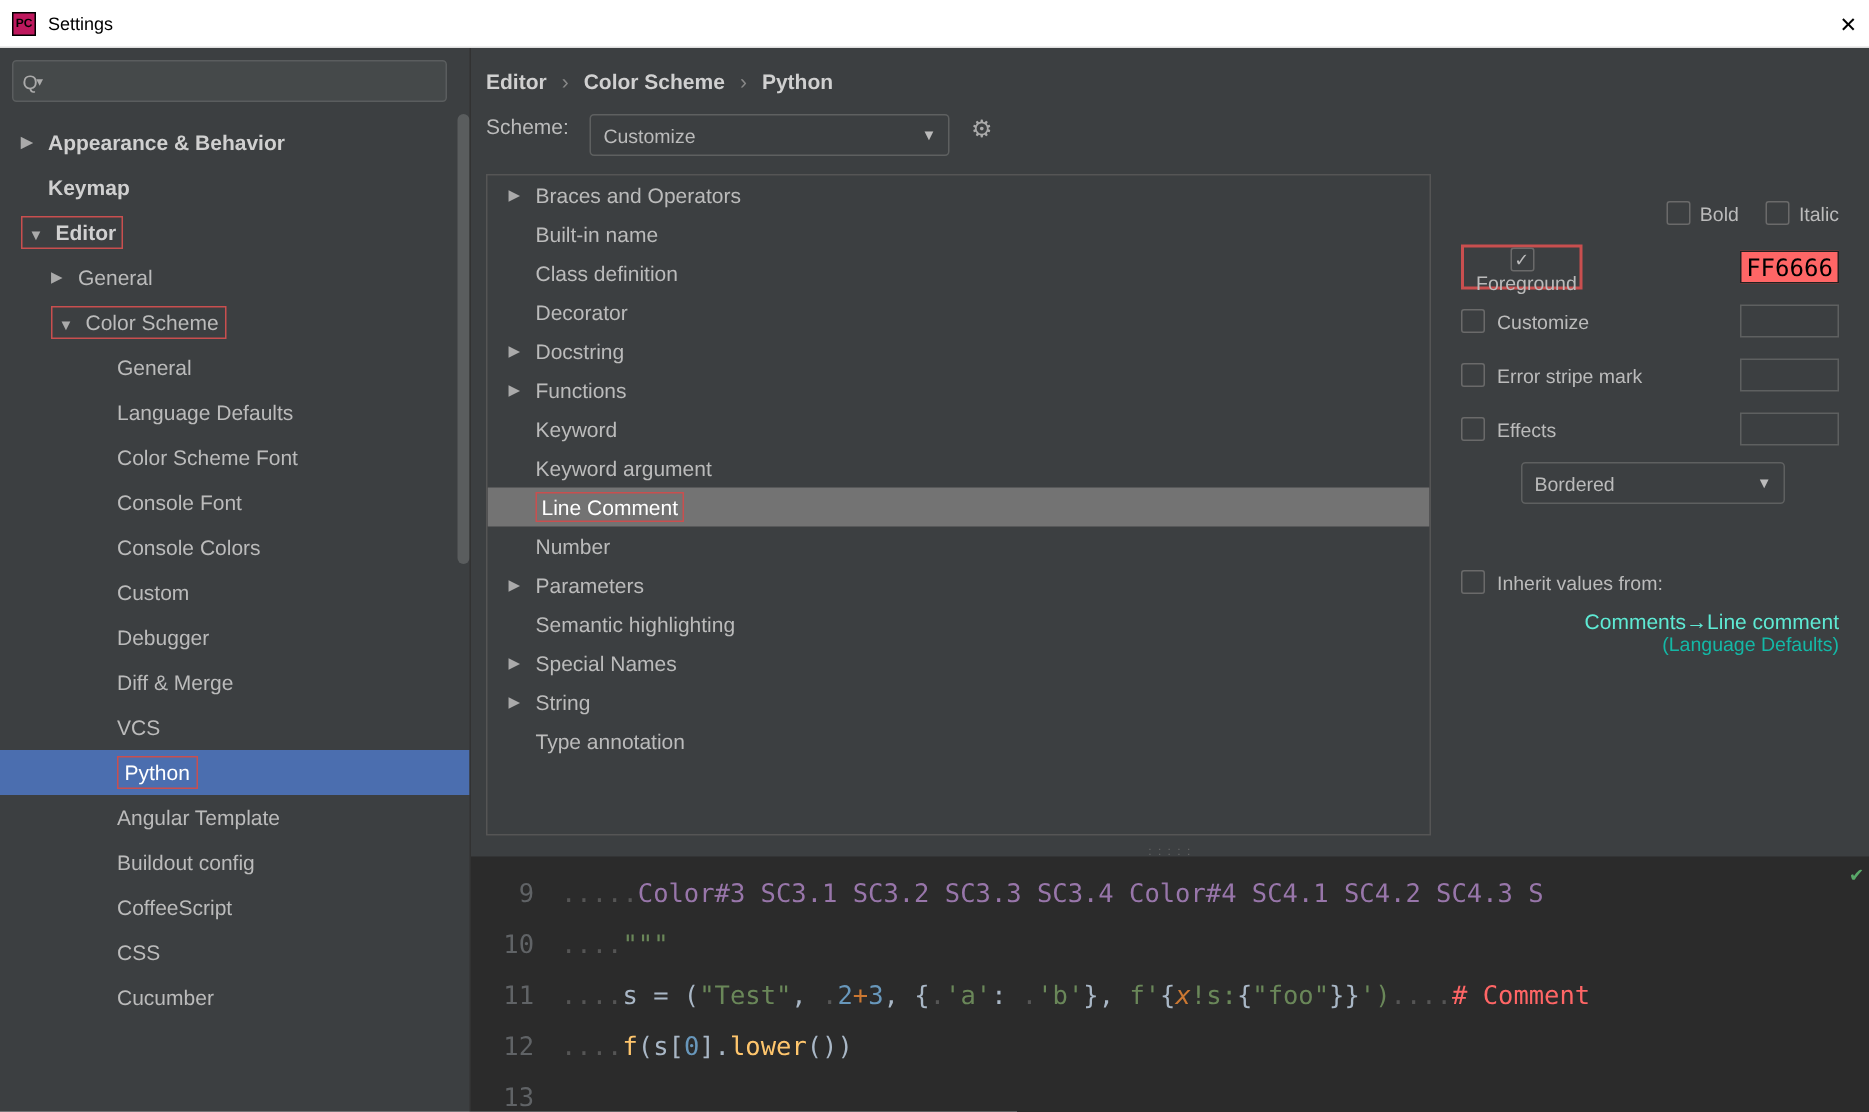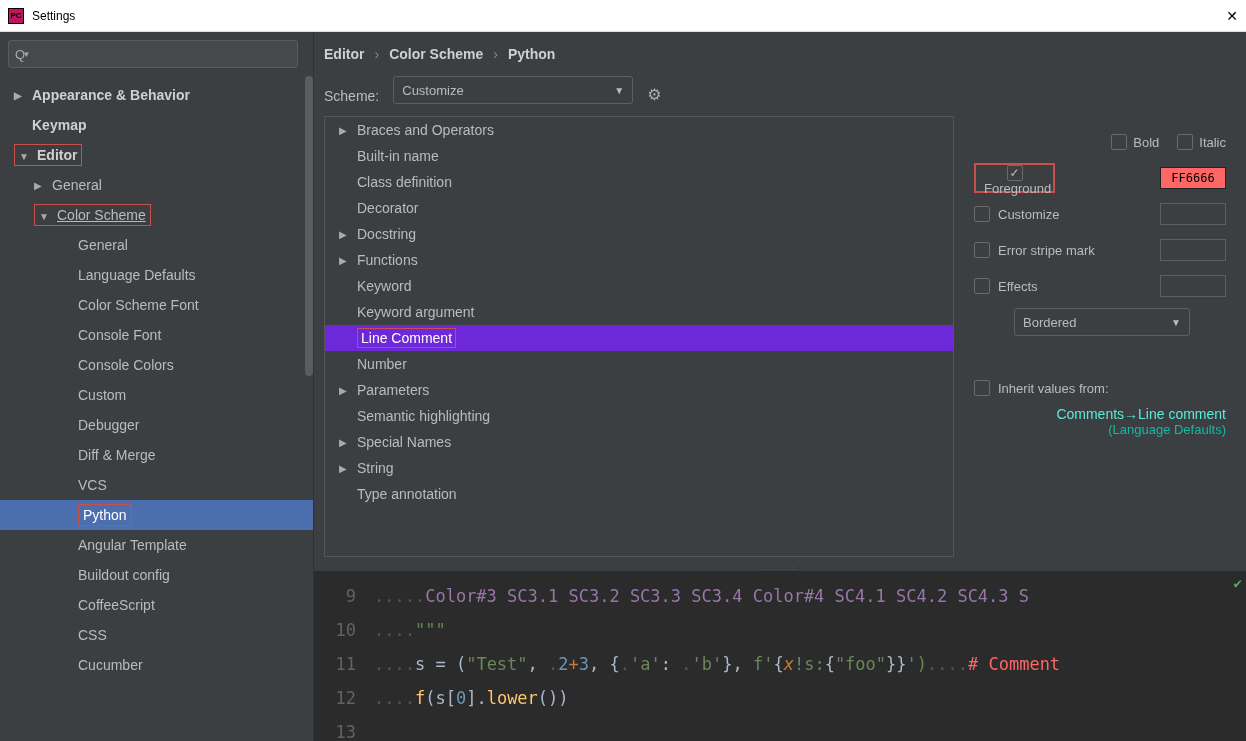--- a/index.html
+++ b/index.html
@@ -20,34 +20,34 @@
 .tree-row.lvl1 { padding-left: 34px; }
 .tree-row.lvl1b { padding-left: 56px; }
 .tree-row.lvl2 { padding-left: 78px; }
 .tree-row.selected { background: #4b6eaf; color: #fff; }
 .arrow { width: 12px; display: inline-block; margin-right: 6px; font-size: 10px; color: #aaa; }
 .arrow.blank { visibility: hidden; }
 .main { flex: 1; display: flex; flex-direction: column; background: #3c3f41; }
 .crumbs { padding: 14px 10px 10px 10px; display: flex; align-items: center; gap: 10px; color: #d0d0d0; font-size: 14px; }
 .crumb { font-weight: bold; }
 .crumb-sep { color: #888; }
-.scheme-row { display: flex; align-items: flex-end; gap: 14px; padding: 4px 10px 12px 10px; }
+.scheme-row { display: flex; align-items: flex-start; gap: 14px; padding: 4px 10px 12px 10px; }
 .scheme-label { color: #bbbbbb; font-size: 14px; }
 .dropdown { width: 240px; height: 28px; background: #3c3f41; border: 1px solid #5e6060; border-radius: 3px; display: flex; align-items: center; padding: 0 8px; color: #bbbbbb; justify-content: space-between; }
 .gear { color: #aaa; font-size: 16px; cursor: pointer; }
 .mid { display: flex; flex: 1; min-height: 0; }
 .attr-list { width: 630px; border: 1px solid #555; margin-left: 10px; margin-bottom: 6px; overflow-y: auto; background: #3c3f41; }
 .attr-row { height: 26px; display: flex; align-items: center; padding-left: 14px; font-size: 14px; color: #bbbbbb; cursor: pointer; }
 .attr-row .arrow { color: #aaa; }
-.attr-row.selected { background: #6d28d9; color: #fff; }
+.attr-row.selected { background: #737373; color: #fff; }
 .props { flex: 1; padding: 8px 20px; }
 .checkrow { display: flex; align-items: center; height: 36px; gap: 8px; }
 .chk { width: 16px; height: 16px; border: 1px solid #6a6a6a; border-radius: 2px; display:flex; align-items:center; justify-content:center; font-size: 12px; color:#bbb; }
 .chk.checked::after { content: "✓"; }
-.swatch { width: 66px; height: 22px; border: 1px solid #5e6060; margin-left: auto; display:flex; align-items:center; justify-content:center; font-family: monospace; font-size: 12px; }
+.swatch { width: 66px; height: 22px; border: 1px solid #5e6060; margin-left: auto; display:flex; align-items:center; justify-content:center; font-family: monospace; font-size: 16px; }
 .swatch.fg { background: #ff6666; color: #000; border:1px solid #222; }
 .props .dropdown { width: 176px; margin-left: 40px; }
 .inherit-link { color: #5eead4; text-align: right; cursor: pointer; font-size: 14px; }
 .inherit-sub { color: #14b8a6; text-align: right; font-size: 13px; }
 .splitter { height: 8px; display:flex; justify-content:center; align-items:center; color:#666; font-size:8px; letter-spacing:1px; cursor: row-resize; }
 .preview { background: #2b2b2b; flex: 0 0 170px; font-family: Consolas, monospace; font-size: 17px; padding: 8px 0; overflow: hidden; position: relative; }
 .gutter-num { display:inline-block; width: 60px; text-align: right; color: #606366; padding-right: 18px; }
 .pline { white-space: pre; line-height: 34px; }
 .c-rb { color: #9876aa; }
 .c-str { color: #6a8759; }
@@ -88,21 +88,21 @@
           <span>Keymap</span>
         </div>
         <div class="tree-row bold lvl0">
           <span style="border: 1px solid rgb(201, 79, 79); padding: 2px 4px; display: inline-block;"><span class="arrow">▼</span><span>Editor</span></span>
         </div>
         <div class="tree-row lvl1">
           <span class="arrow">▶</span>
           <span>General</span>
         </div>
         <div class="tree-row lvl1">
-          <span style="border: 1px solid rgb(201, 79, 79); padding: 2px 4px; display: inline-block; text-decoration: underline;"><span class="arrow">▼</span><span>Color Scheme</span></span>
+          <span style="border: 1px solid rgb(201, 79, 79); padding: 2px 4px; display: inline-block;"><span class="arrow">▼</span><span>Color Scheme</span></span>
         </div>
         <div class="tree-row lvl2">
           <span>General</span>
         </div>
         <div class="tree-row lvl2">
           <span>Language Defaults</span>
         </div>
         <div class="tree-row lvl2">
           <span>Color Scheme Font</span>
         </div>

